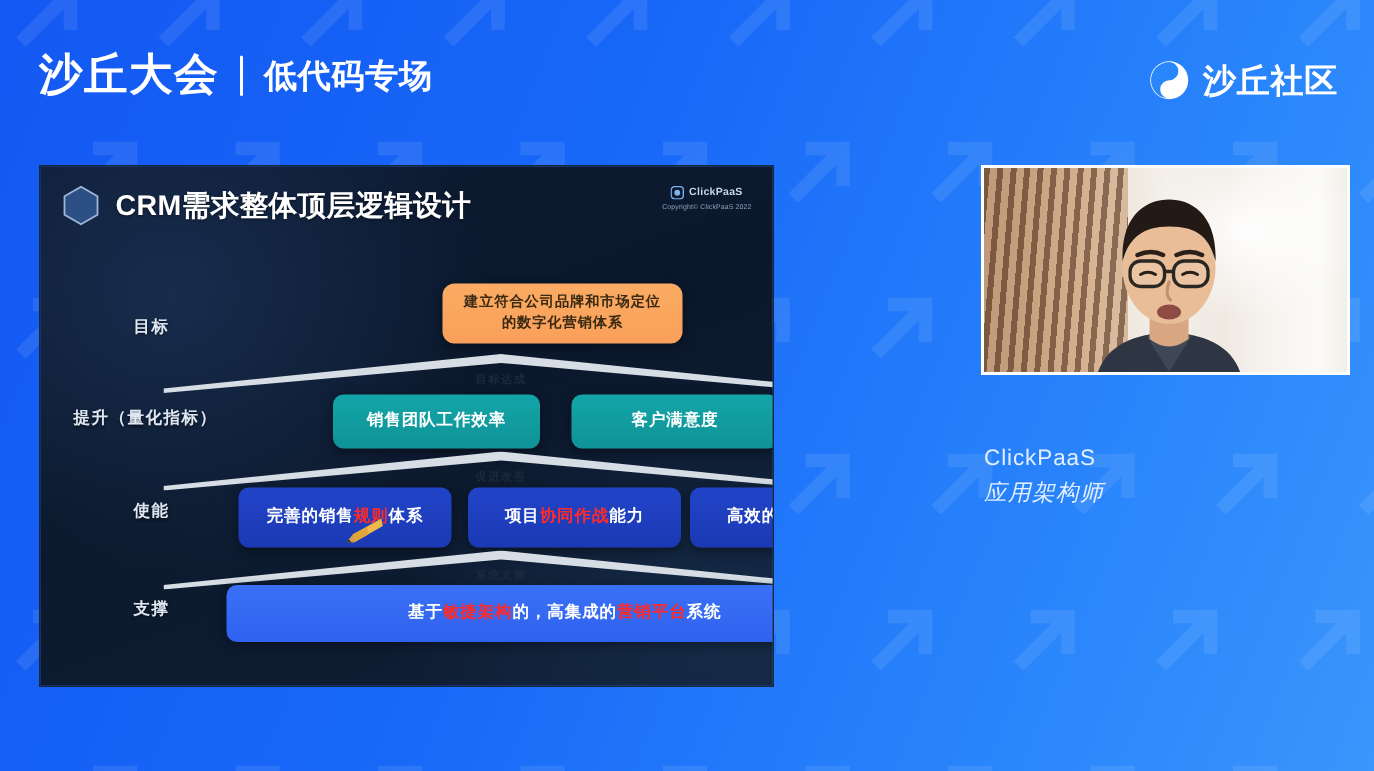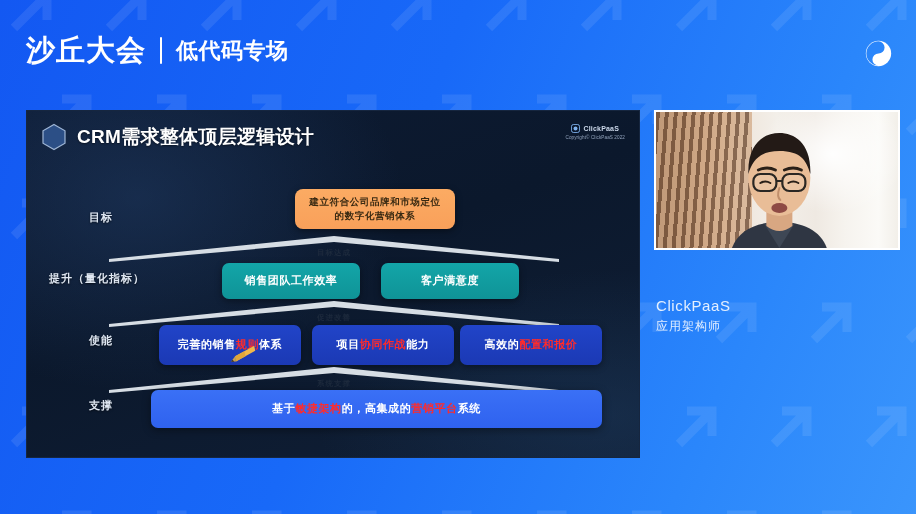--- a/index.html
+++ b/index.html
@@ -47,21 +47,21 @@
   }
   .logo-mark { width:27px; height:27px; }
   .logo-mark svg { display:block; width:100%; height:100%; }
   .logo-text {
     color:#ffffff; font-size:22px; font-weight:bold; letter-spacing:.5px;
     line-height:1; white-space:nowrap;
   }
 
   
   #slide {
-    position:absolute; left:26px; top:110px; width:614px; height:348px;
+    position:absolute; left:26px; top:110px; width:490px; height:348px;
     background:
       radial-gradient(ellipse 70% 90% at 18% 25%, rgba(40,72,120,.40) 0%, rgba(0,0,0,0) 62%),
       radial-gradient(ellipse 80% 70% at 95% 88%, rgba(35,70,110,.35) 0%, rgba(0,0,0,0) 60%),
       linear-gradient(160deg,#0d1b33 0%,#0b182c 45%,#101f36 100%);
     border:1px solid #16263f;
     overflow:hidden;
   }
   .slide-title-row { position:absolute; left:14px; top:12px; display:flex; align-items:center; gap:10px; }
   .hexagon { width:26px; height:28px; }
   .hexagon svg { display:block; width:100%; height:100%; }
@@ -148,21 +148,21 @@
   .speaker { position:absolute; left:656px; top:282px; width:250px; }
   .speaker-name {
     color:#ffffff; font-size:23px; font-weight:bold; letter-spacing:2px;
     line-height:1.1; white-space:nowrap;
   }
   .speaker-org {
     color:#e3efff; font-size:15px; line-height:1.55; margin-top:12px;
     letter-spacing:.6px;
   }
   .speaker-role {
-    color:#e3efff; font-size:12px; line-height:1.55; letter-spacing:1px;
+    color:#e3efff; font-size:15px; line-height:1.55; letter-spacing:1px;font-style:italic;
   }
 </style>
 </head>
 <body>
 
 <div id="page">
 
   <div class="arrow-pattern" id="wmhost">
       <div class="wm-arrow" style="left: 0px; top: -20px;">
         <svg viewBox="0 0 62 62">
@@ -488,20 +488,21 @@
       <div class="brand-sub">低代码专场</div>
     </div>
 
     <div class="logo-wrap">
       <div class="logo-mark">
         <svg viewBox="0 0 32 32">
           <circle cx="16" cy="16" r="15" fill="#ffffff"></circle>
           <path d="M16 1.6a14.4 14.4 0 0 0 0 28.8 7.2 7.2 0 0 1 0-14.4 7.2 7.2 0 0 0 0-14.4z" fill="#2a86fb"></path>
         </svg>
       </div>
+      <div class="logo-text">沙丘社区</div>
     </div>
   </div>
 
   <div id="slide">
 
     <div class="slide-title-row">
       <div class="hexagon">
         <svg viewBox="0 0 26 28">
           <polygon points="13,1.5 24,7.8 24,20.2 13,26.5 2,20.2 2,7.8" fill="#2c4f86" stroke="#9fb6d6" stroke-width="1.2"></polygon>
         </svg>

